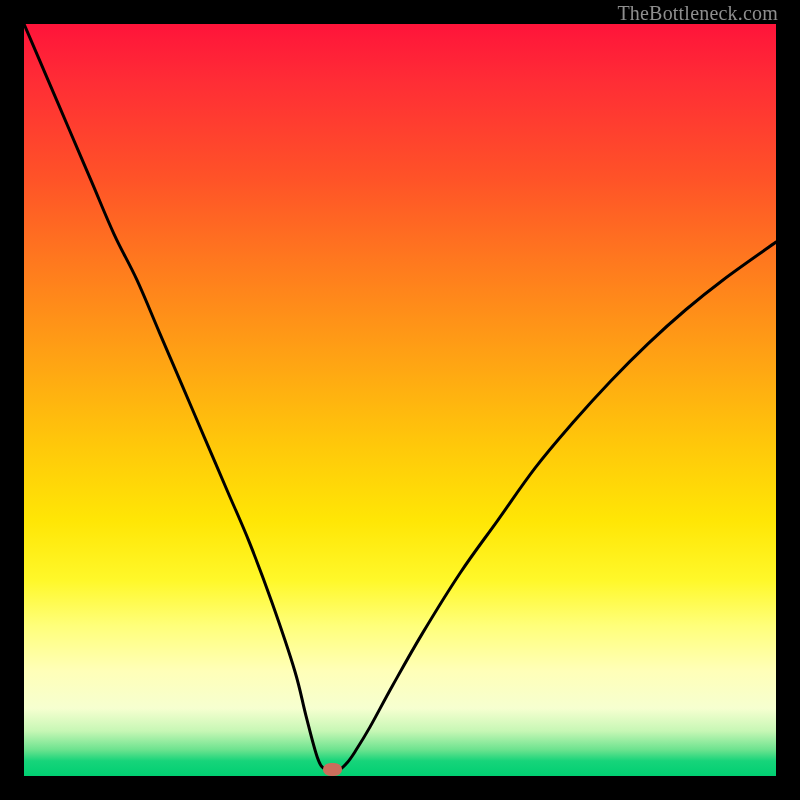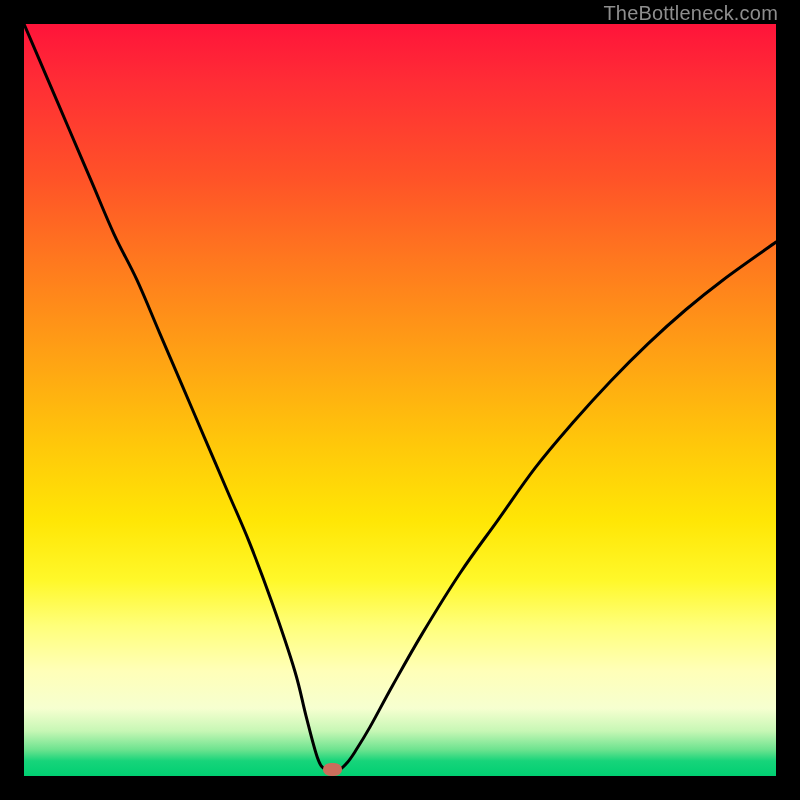--- a/index.html
+++ b/index.html
@@ -55,21 +55,21 @@
     width: 19px;
     height: 13px;
     background: #cb6e5c;
     border-radius: 8px / 6px;
     pointer-events: none;
   }
   .watermark {
     position: absolute;
     top: 2px;
     right: 22px;
-    font-family: Liberation Sans, sans-serif;
+    font-family: Liberation Serif, serif;
     font-size: 20px;
     color: #8e8e8e;
     letter-spacing: 0.2px;
   }
 </style>
 </head>
 <body>
 
 <div class="container">
   <div class="watermark">TheBottleneck.com</div>

